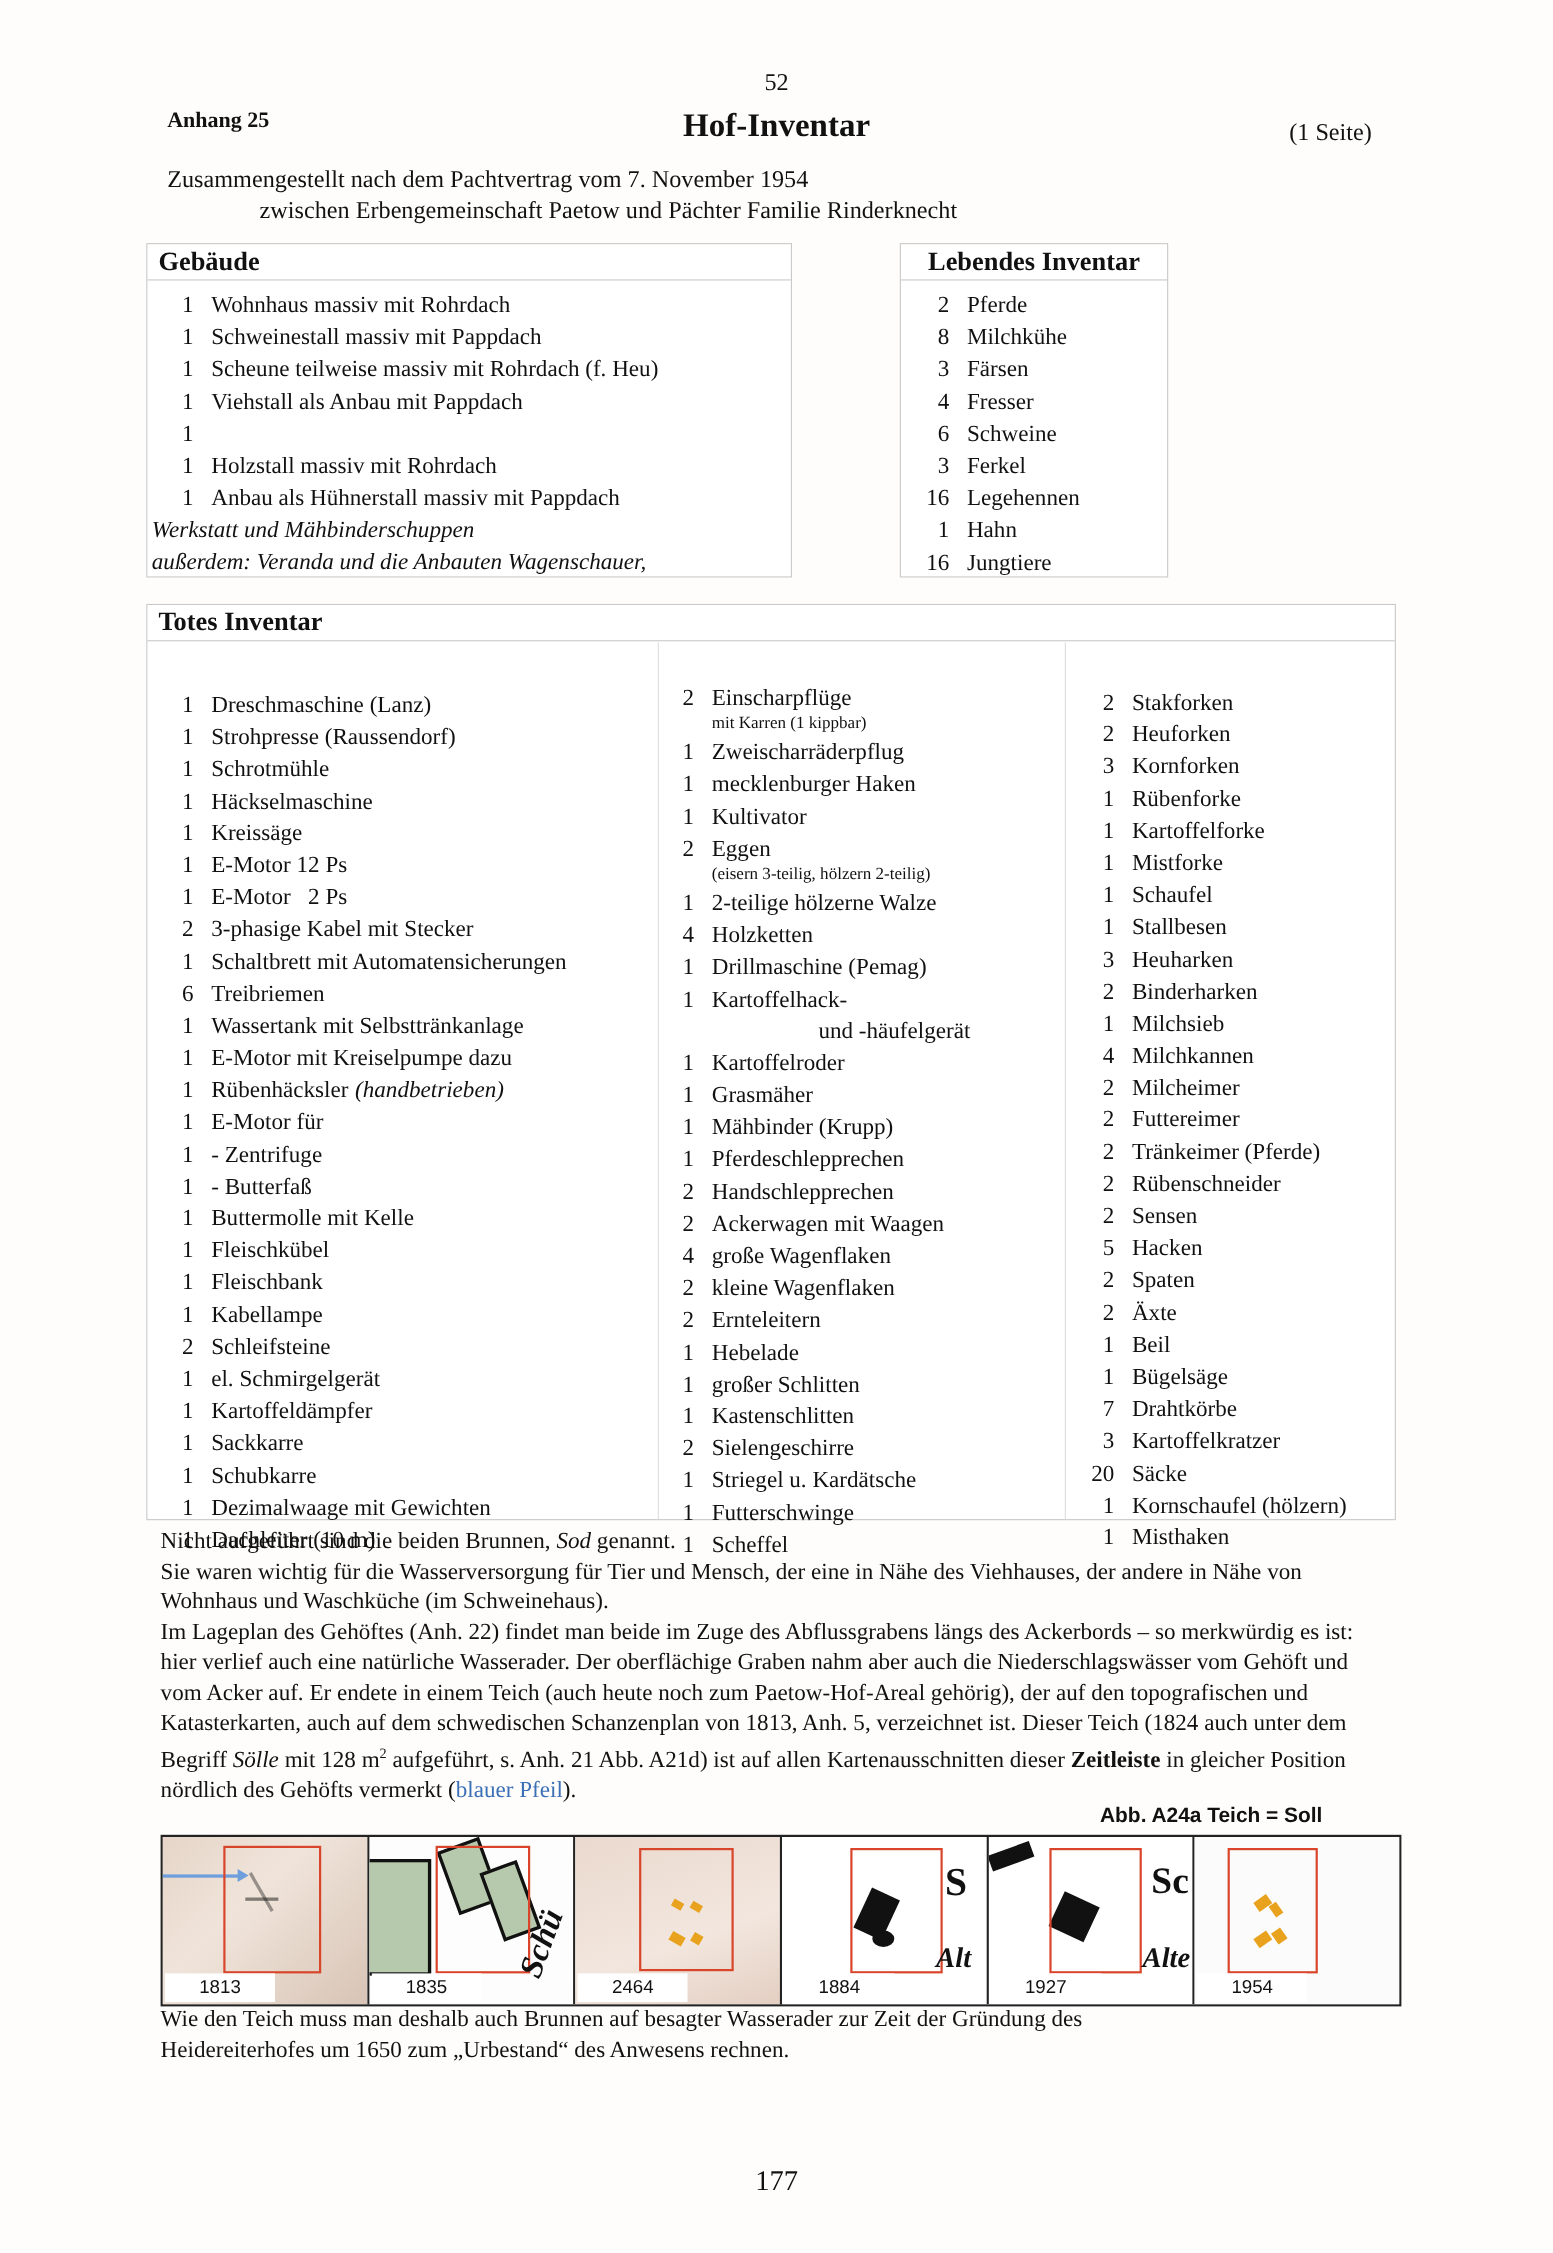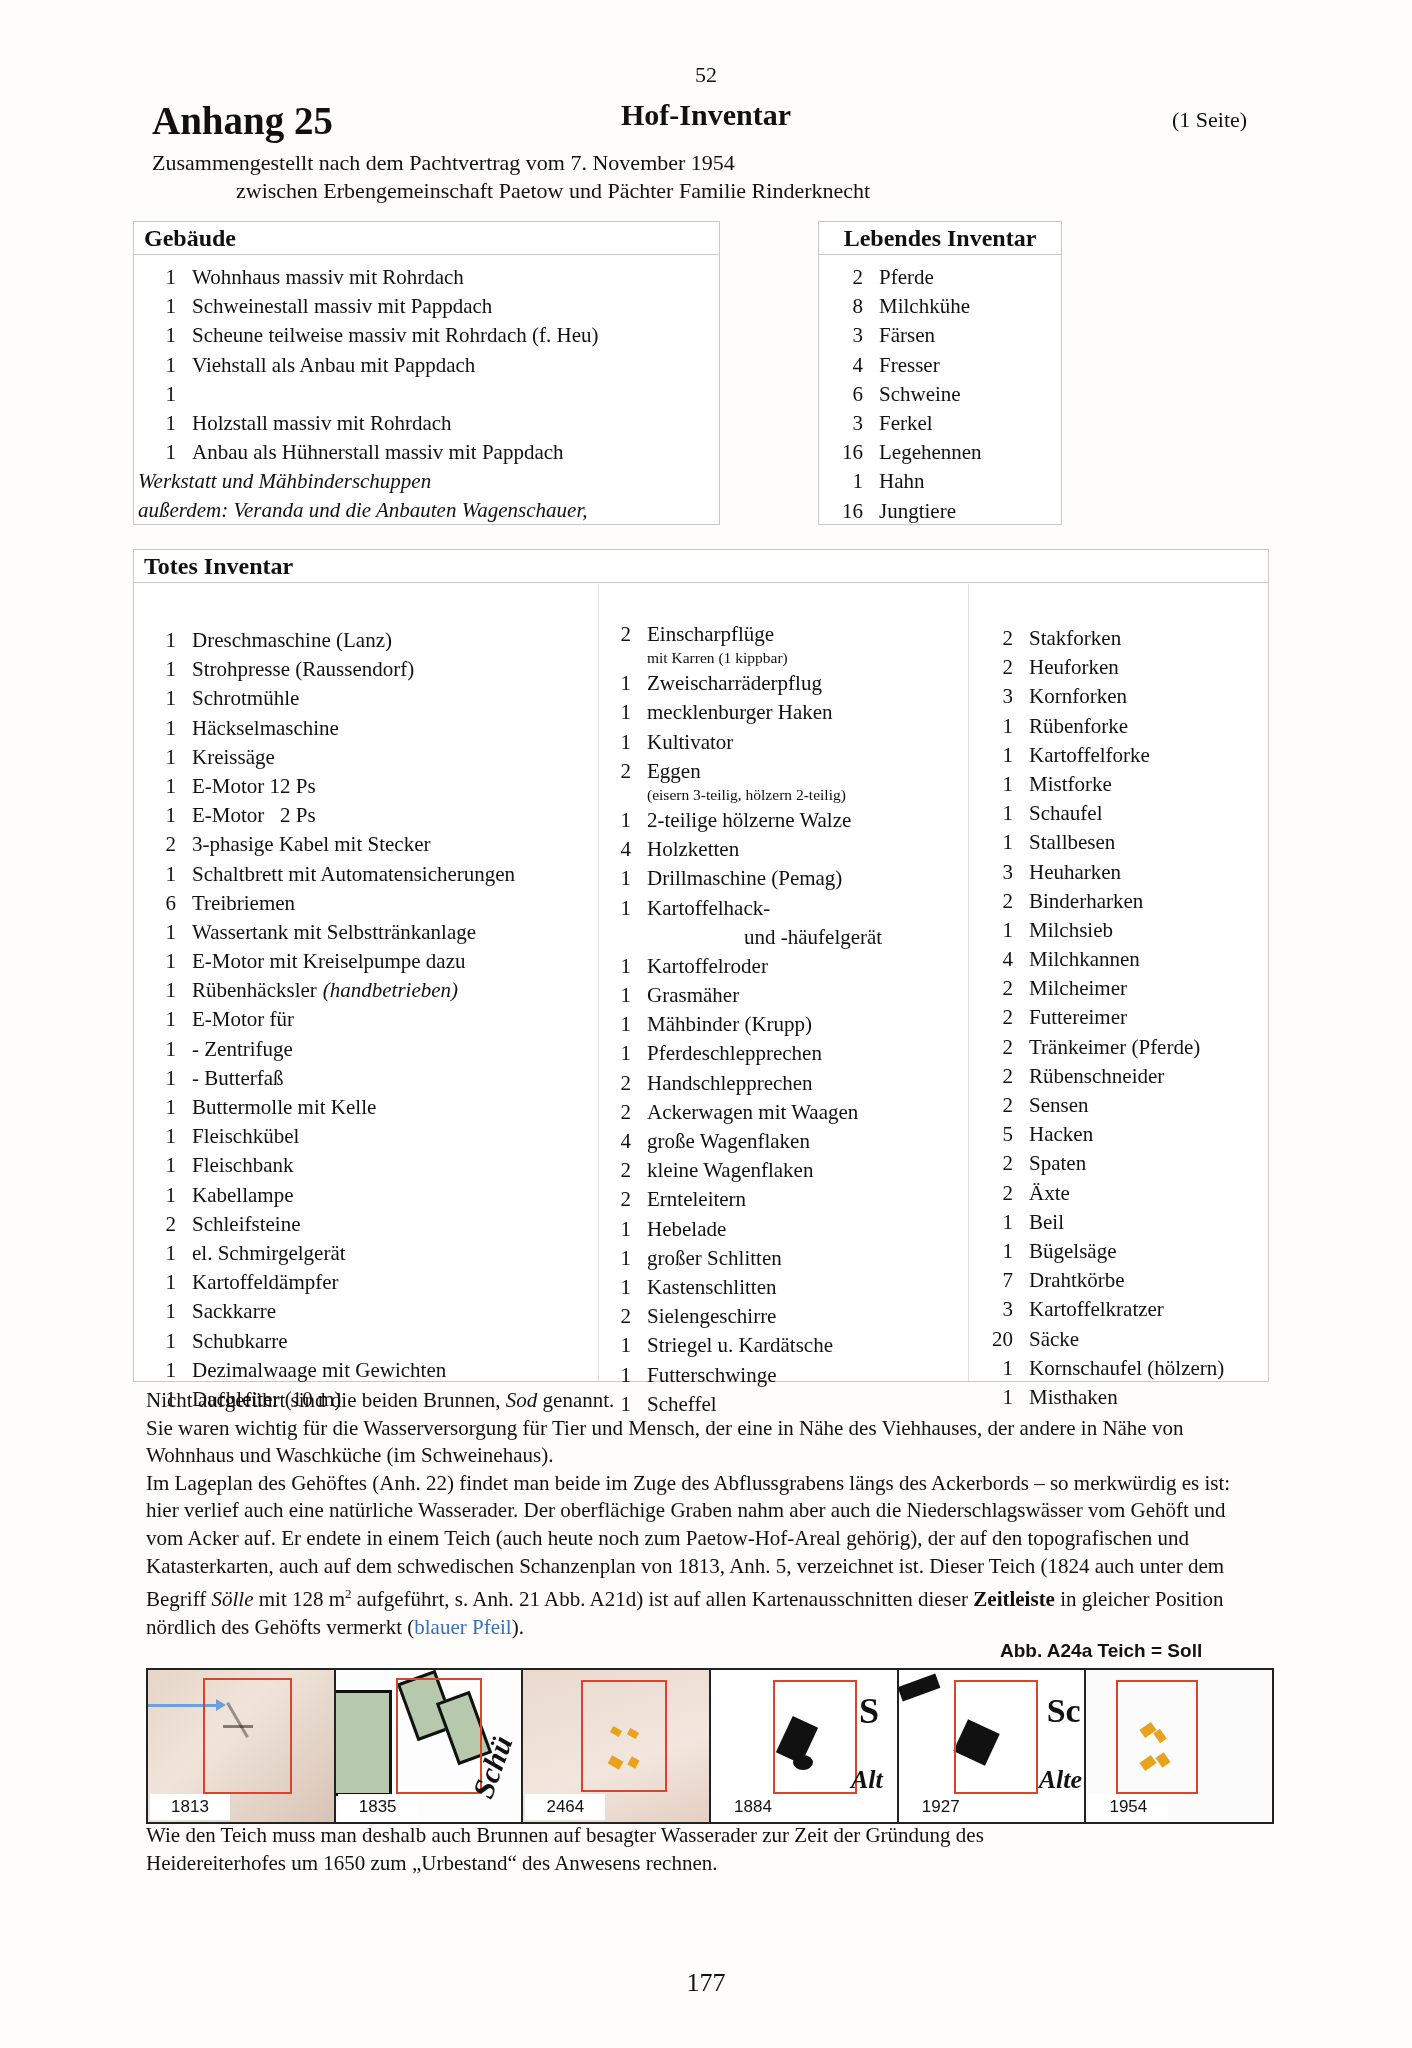--- a/index.html
+++ b/index.html
@@ -3,21 +3,21 @@
 <meta charset="utf-8">
 <style>
   html, body { margin: 0; padding: 0; }
   body {
     width: 1412px; height: 2048px; background: #fefdfb;
     font-family: "Liberation Serif", "DejaVu Serif", serif;
     color: #111; position: relative; overflow: hidden;
   }
   .abs { position: absolute; }
   .topnum { left: 0; width: 1412px; top: 62px; text-align: center; font-size: 22px; }
-  .anhang { left: 152px; top: 98px; font-size: 39px; font-weight: bold; }
+  .anhang { left: 152px; top: 98px; font-size: 20px; font-weight: bold; }
   .doctitle { left: 0; width: 1412px; top: 98px; text-align: center; font-size: 30px; font-weight: bold; }
   .seite { left: 1172px; top: 107px; font-size: 22px; }
   .sub1 { left: 152px; top: 150px; font-size: 22px; }
   .sub2 { left: 236px; top: 178px; font-size: 22px; }
 
   .box { border: 1.5px solid #c9c9c9; background: #fff; }
   .box-head { font-weight: bold; font-size: 24px; padding: 0 10px; height: 32px; line-height: 32px; border-bottom: 1.5px solid #c9c9c9; }
   .rows { font-size: 21px; }
   .row { display: flex; height: 29.2px; line-height: 29.2px; white-space: nowrap; }
   .qty { width: 22px; text-align: right; flex: none; }
@@ -42,21 +42,21 @@
 
   .para { left: 146px; width: 1120px; font-size: 21px; line-height: 27.6px; }
   #p1 { top: 1387px; }
   .link { color: #3b6fb6; }
   .fig-caption { left: 1000px; top: 1640px; font-family: "Liberation Sans", sans-serif; font-weight: bold; font-size: 19px; }
 
   #timeline { left: 146px; top: 1668px; width: 1124px; height: 152px; border: 2px solid #222; display: flex; background: #fff; }
   .map { position: relative; flex: 1; border-right: 2px solid #222; overflow: hidden; }
   .map:last-child { border-right: none; }
   .map .redbox { position: absolute; border: 2px solid #d9452b; }
-  .map .year { position: absolute; left: 2px; bottom: 2px; width: 80px; height: 26px; background: #fff; font-family: "Liberation Sans", sans-serif; font-size: 17px; line-height: 26px; text-align: center; color: #111; }
+  .map .year { position: absolute; left: 2px; bottom: 2px; width: 100px; height: 26px; background: #fff; font-family: "Liberation Sans", sans-serif; font-size: 17px; line-height: 26px; text-align: center; color: #111; }
   .m1 { background: linear-gradient(135deg, #e6d5c8 0%, #f0e4da 40%, #d8c4b6 100%); }
   .m2 { background: #fdfdfd; }
   .m3 { background: linear-gradient(160deg, #ead9ce, #f2e6de 60%, #e4cfc2); }
   .m4, .m5 { background: #fff; }
   .m6 { background: #fbfbfb; }
   .bldg { position: absolute; background: #e8a21e; }
   .dark { position: absolute; background: #111; }
   .green { position: absolute; background: #b7c9ad; border: 3px solid #111; }
   .arrow { position: absolute; left: 0; top: 34px; width: 70px; height: 3px; background: #6e9fdc; }
   .arrow::after { content: ""; position: absolute; right: -8px; top: -5px; border-left: 10px solid #6e9fdc; border-top: 6px solid transparent; border-bottom: 6px solid transparent; }

